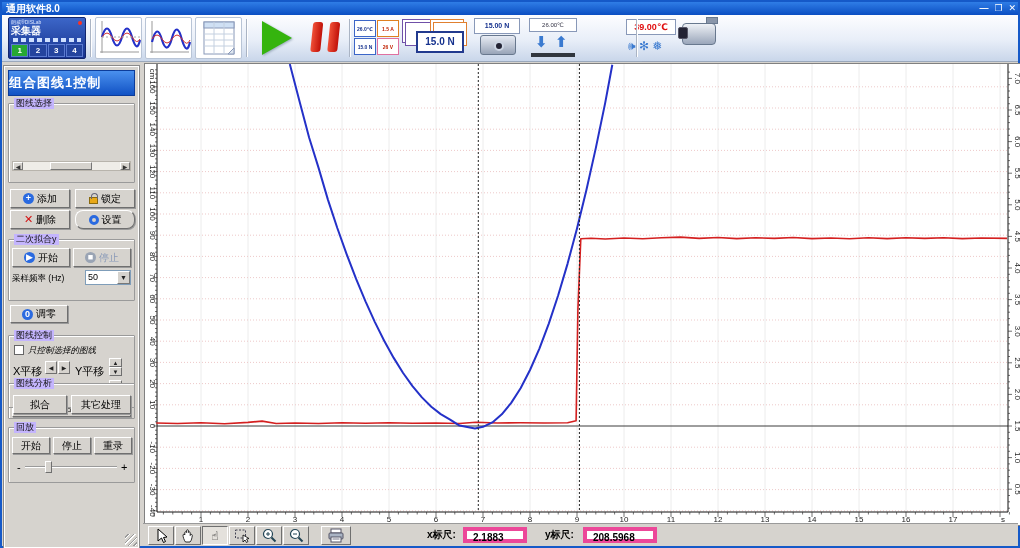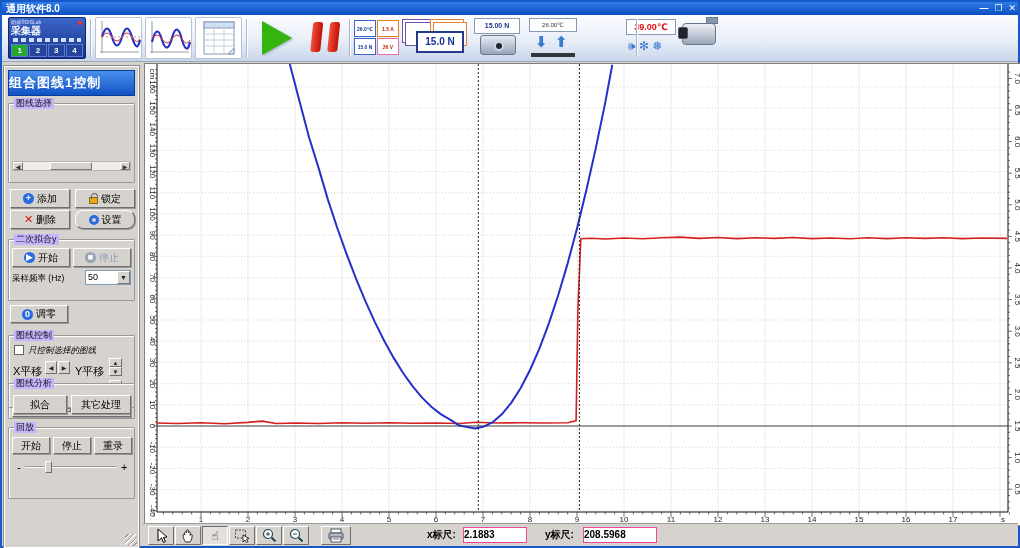--- a/index.html
+++ b/index.html
@@ -150,22 +150,22 @@
   #chart-svg text { font-family:"Liberation Sans","DejaVu Sans",sans-serif; }
 
   
   .bottombar { position:absolute; left:141px; right:0; bottom:0; height:23px; background:#d6d3ce;
     border-top:1px solid #9a9a9a; }
   .tool { position:absolute; top:2px; width:26px; height:19px; background:#d6d3ce; border:1px solid;
     border-color:#fff #6f6f6f #6f6f6f #fff; display:flex; align-items:center; justify-content:center;
     font-size:12px; color:#111; }
   .tool.pressed { border-color:#6f6f6f #fff #fff #6f6f6f; background:#e4e1dc; }
   .rlabel { position:absolute; top:4px; font-size:10px; font-weight:bold; color:#000; }
-  .rbox { position:absolute; top:3px; height:16px; background:#fff; border:1px solid #ec4899;
-    font-size:10px; font-weight:bold; line-height:14px; padding-left:0; color:#000; }
+  .rbox { position:absolute; top:3px; height:16px; background:#fff; border:4px solid #ec4899;
+    font-size:10px; font-weight:bold; line-height:14px; padding-left:6px; color:#000; }
 </style>
 </head>
 <body>
 
 <div id="window">
 
   <div class="titlebar">
     <span>通用软件8.0</span>
     <span class="win-ctrls">
       <span>—</span>
@@ -359,21 +359,21 @@
       <div class="grp" style="top:316px; height:25px; background:#d6d3ce; z-index:2;">
         <span class="lg">图线分析</span>
         <div class="btn" style="left:4px; top:11px; width:54px;">
           <span>拟合</span>
           </div>
         <div class="btn" style="left:62px; top:11px; width:60px;">
           <span>其它处理</span>
           </div>
       </div>
 
-      <div class="grp" style="top:360px; height:72px;">
+      <div class="grp" style="top:360px; height:56px;">
         <span class="lg">回放</span>
         <div class="btn" style="left:3px; top:9px; width:38px; height:17px;">
           <span>开始</span>
           </div>
         <div class="btn" style="left:44px; top:9px; width:38px; height:17px;">
           <span>停止</span>
           </div>
         <div class="btn" style="left:85px; top:9px; width:38px; height:17px;">
           <span>重录</span>
           </div>

